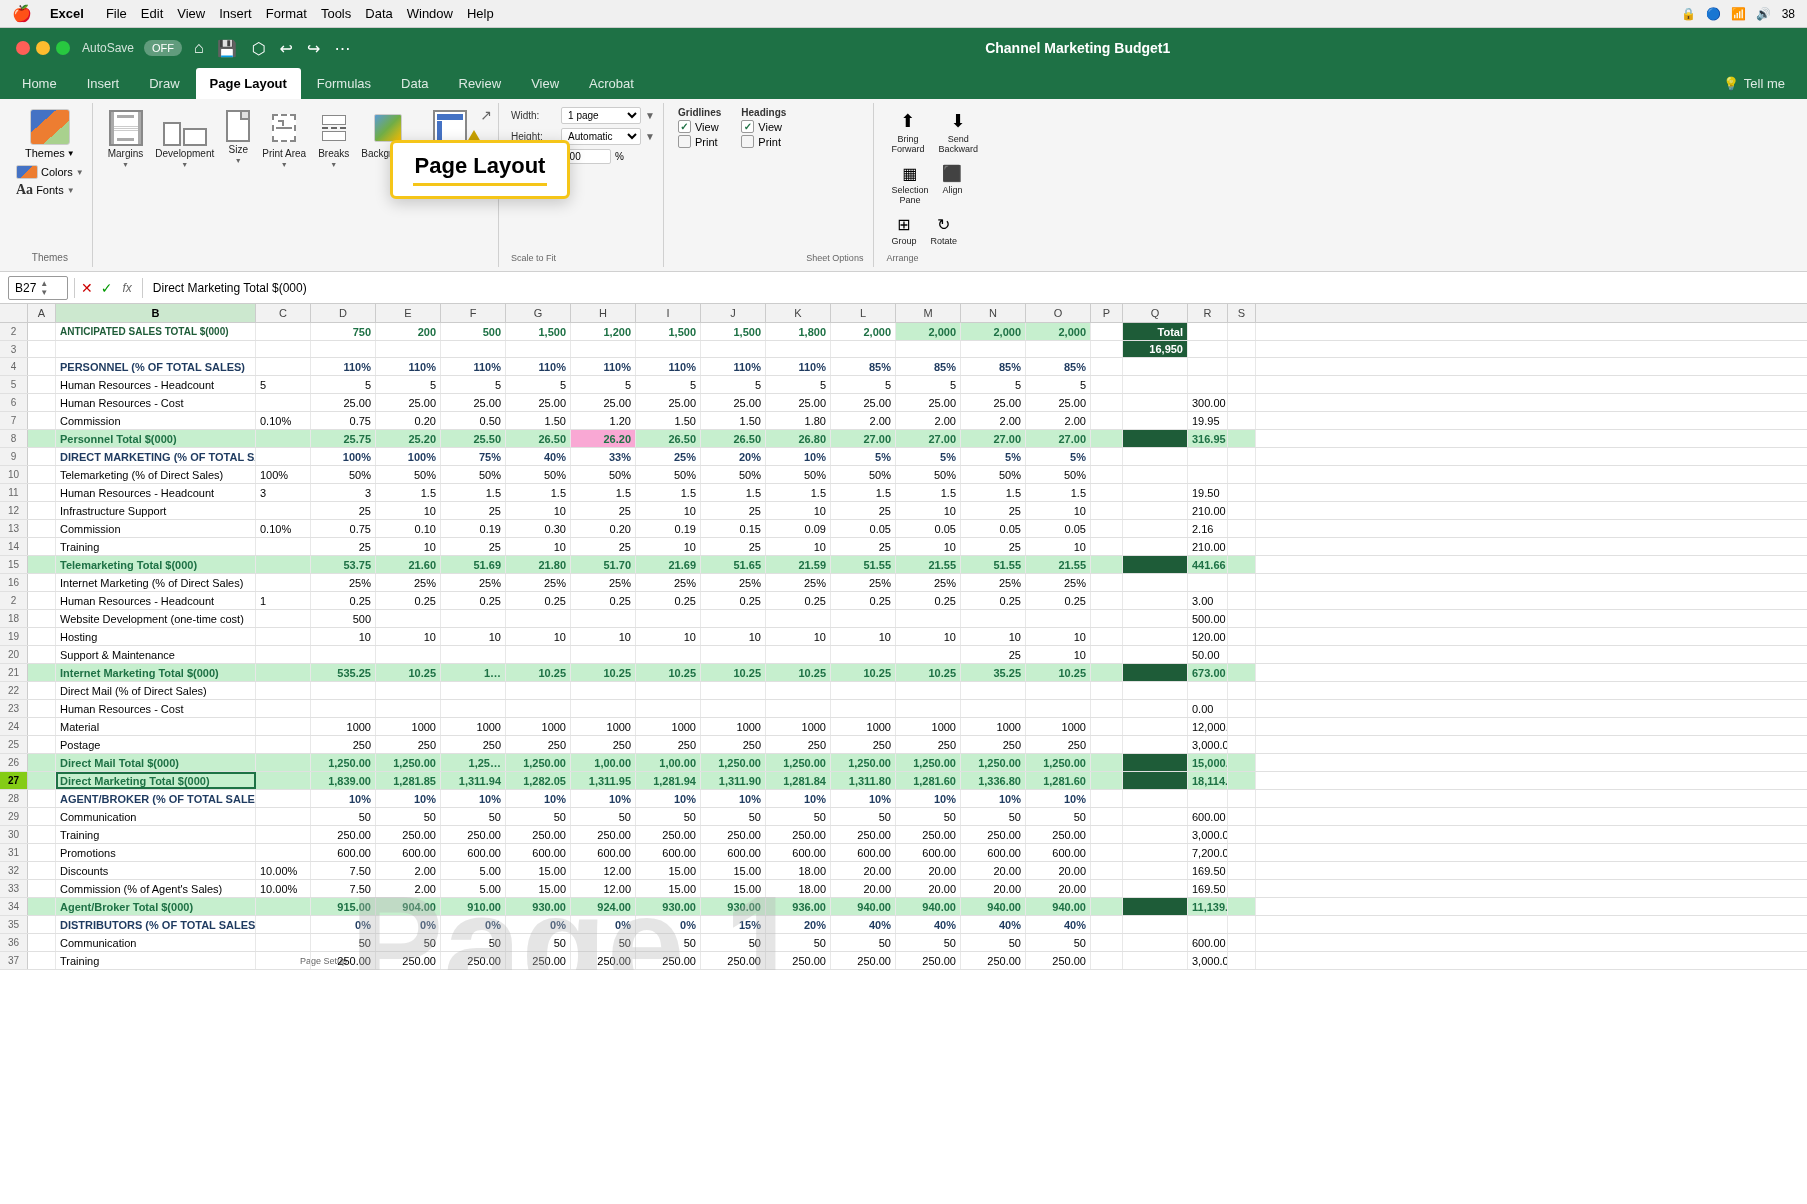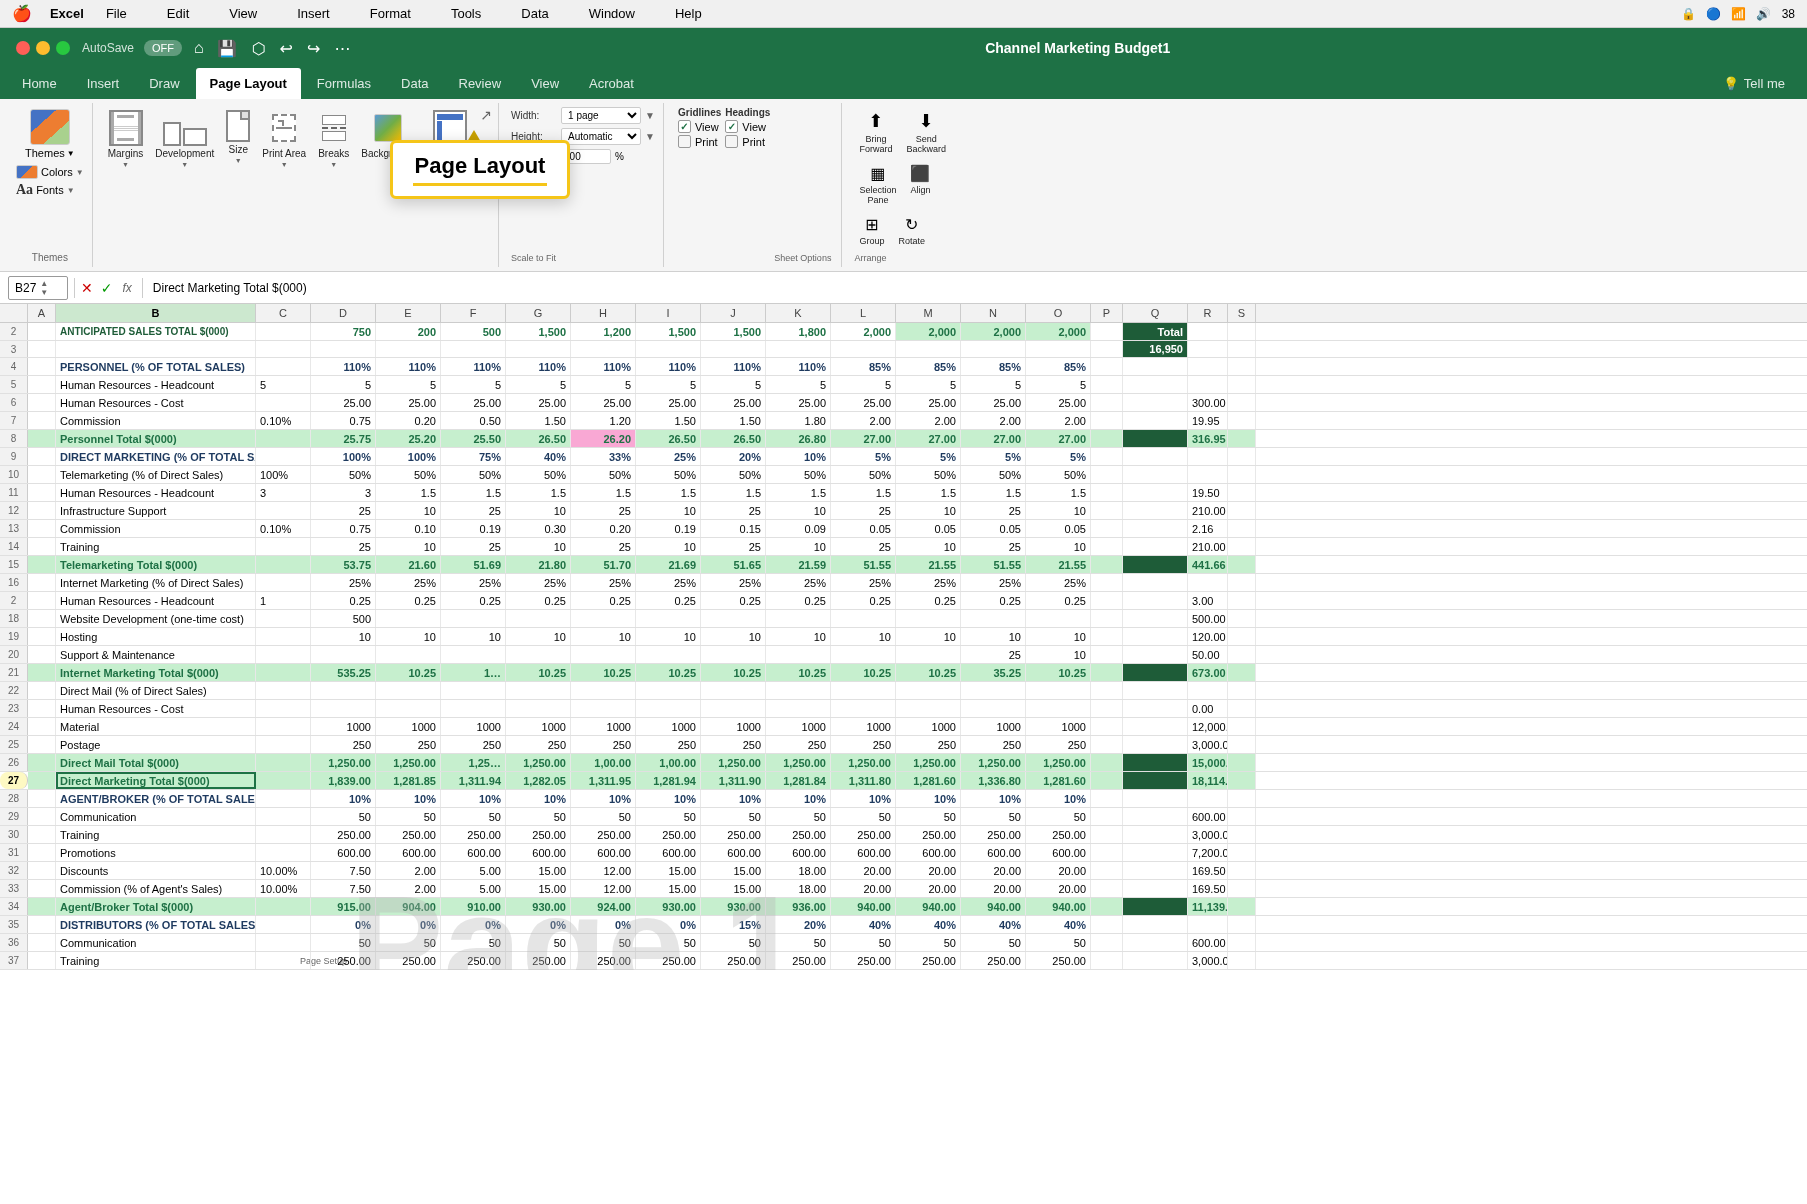--- a/index.html
+++ b/index.html
@@ -12,21 +12,21 @@
       align-items: center;
       height: 28px;
       padding: 0 12px;
       gap: 18px;
       font-size: 13px;
       font-weight: 500;
       border-bottom: 1px solid #ccc;
     }
     .menu-bar .apple-logo { font-size: 16px; }
     .menu-bar .app-name { font-weight: 700; }
-    .menu-bar-items { display: flex; gap: 32px; align-items: center; }
+    .menu-bar-items { display: flex; gap: 6px; align-items: center; }
     .menu-bar-item { cursor: pointer; padding: 2px 4px; border-radius: 3px; }
     .menu-bar-right { margin-left: auto; display: flex; align-items: center; gap: 10px; font-size: 12px; }
 
     
     .title-bar {
       background: #1e7145;
       height: 40px;
       display: flex;
       align-items: center;
       padding: 0 16px;
@@ -153,21 +153,21 @@
       font-size: 10px;
       color: #666;
       text-align: center;
       background: #f2f2f2;
       border-right: 1px solid #ccc;
       display: flex;
       align-items: center;
       justify-content: center;
       cursor: pointer;
     }
-    .row-num.active { background: #fef9c3; font-weight: 700; color: #000; border-radius: 8px; }
+    .row-num.active { background: #84cc16; font-weight: 700; color: #000; }
     .cell {
       border-right: 1px solid #e8e8e8;
       font-size: 11px;
       padding: 2px 4px;
       white-space: nowrap;
       overflow: hidden;
       display: flex;
       align-items: center;
       cursor: cell;
     }
@@ -213,21 +213,21 @@
 
     .ribbon-large-group { display: flex; flex-direction: row; align-items: flex-start; gap: 2px; padding: 4px 6px; border-right: 1px solid #d0d0d0; }
     .ribbon-item-vertical { display: flex; flex-direction: column; align-items: center; cursor: pointer; padding: 3px 5px; border-radius: 3px; gap: 2px; }
     .ribbon-item-vertical .lbl { font-size: 10px; color: #222; text-align: center; }
 
     .scale-fit-group { display: flex; flex-direction: column; padding: 4px 8px; border-right: 1px solid #d0d0d0; gap: 4px; }
     .scale-fit-row { display: flex; align-items: center; gap: 4px; }
     .scale-fit-label { font-size: 10px; width: 46px; color: #333; }
     .scale-fit-select { font-size: 10px; border: 1px solid #ccc; border-radius: 2px; padding: 1px 2px; background: white; min-width: 80px; }
 
-    .sheet-options-group { display: flex; padding: 4px 10px; border-right: 1px solid #d0d0d0; gap: 4px; }
+    .sheet-options-group { display: flex; padding: 4px 10px; border-right: 1px solid #d0d0d0; gap: 20px; }
     .sheet-options-col { display: flex; flex-direction: column; gap: 2px; }
     .sheet-options-header { font-size: 10px; font-weight: 600; color: #333; }
 
     .arrange-group { display: flex; flex-direction: column; padding: 4px 8px; gap: 4px; }
   </style>
 </head>
 <body>
 
 <div id="app" style="position:relative; width:1807px;">
 

